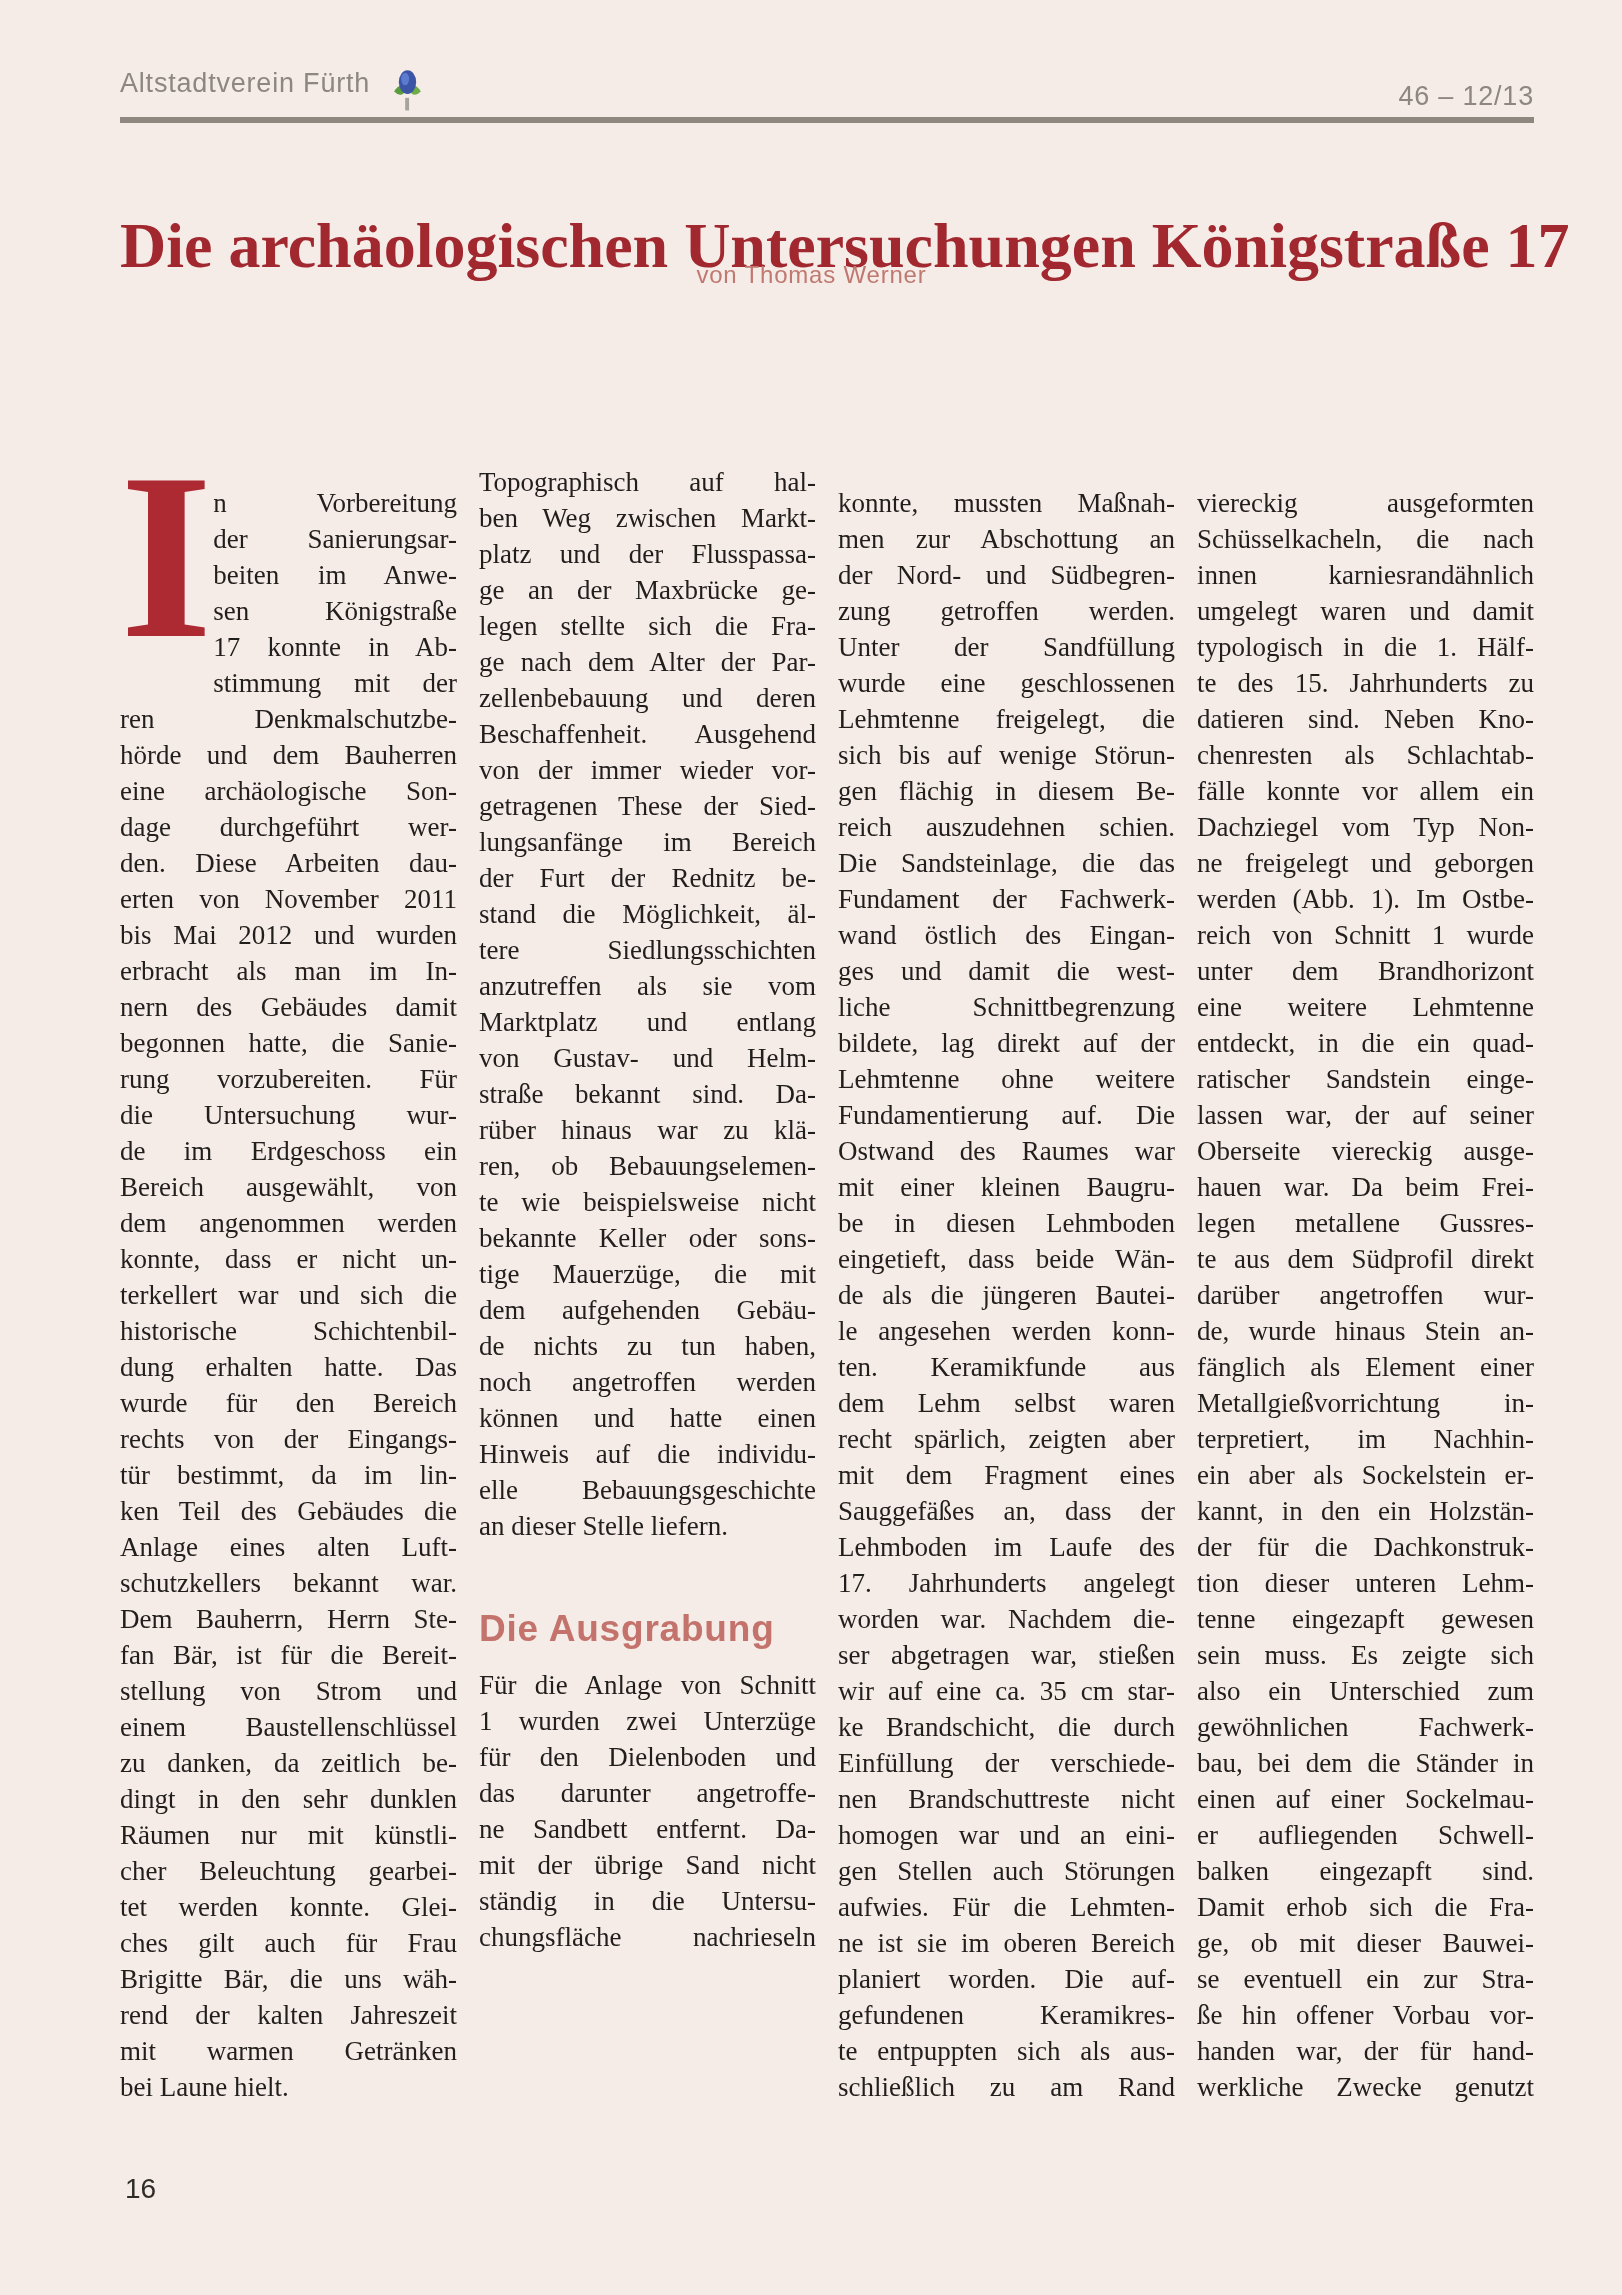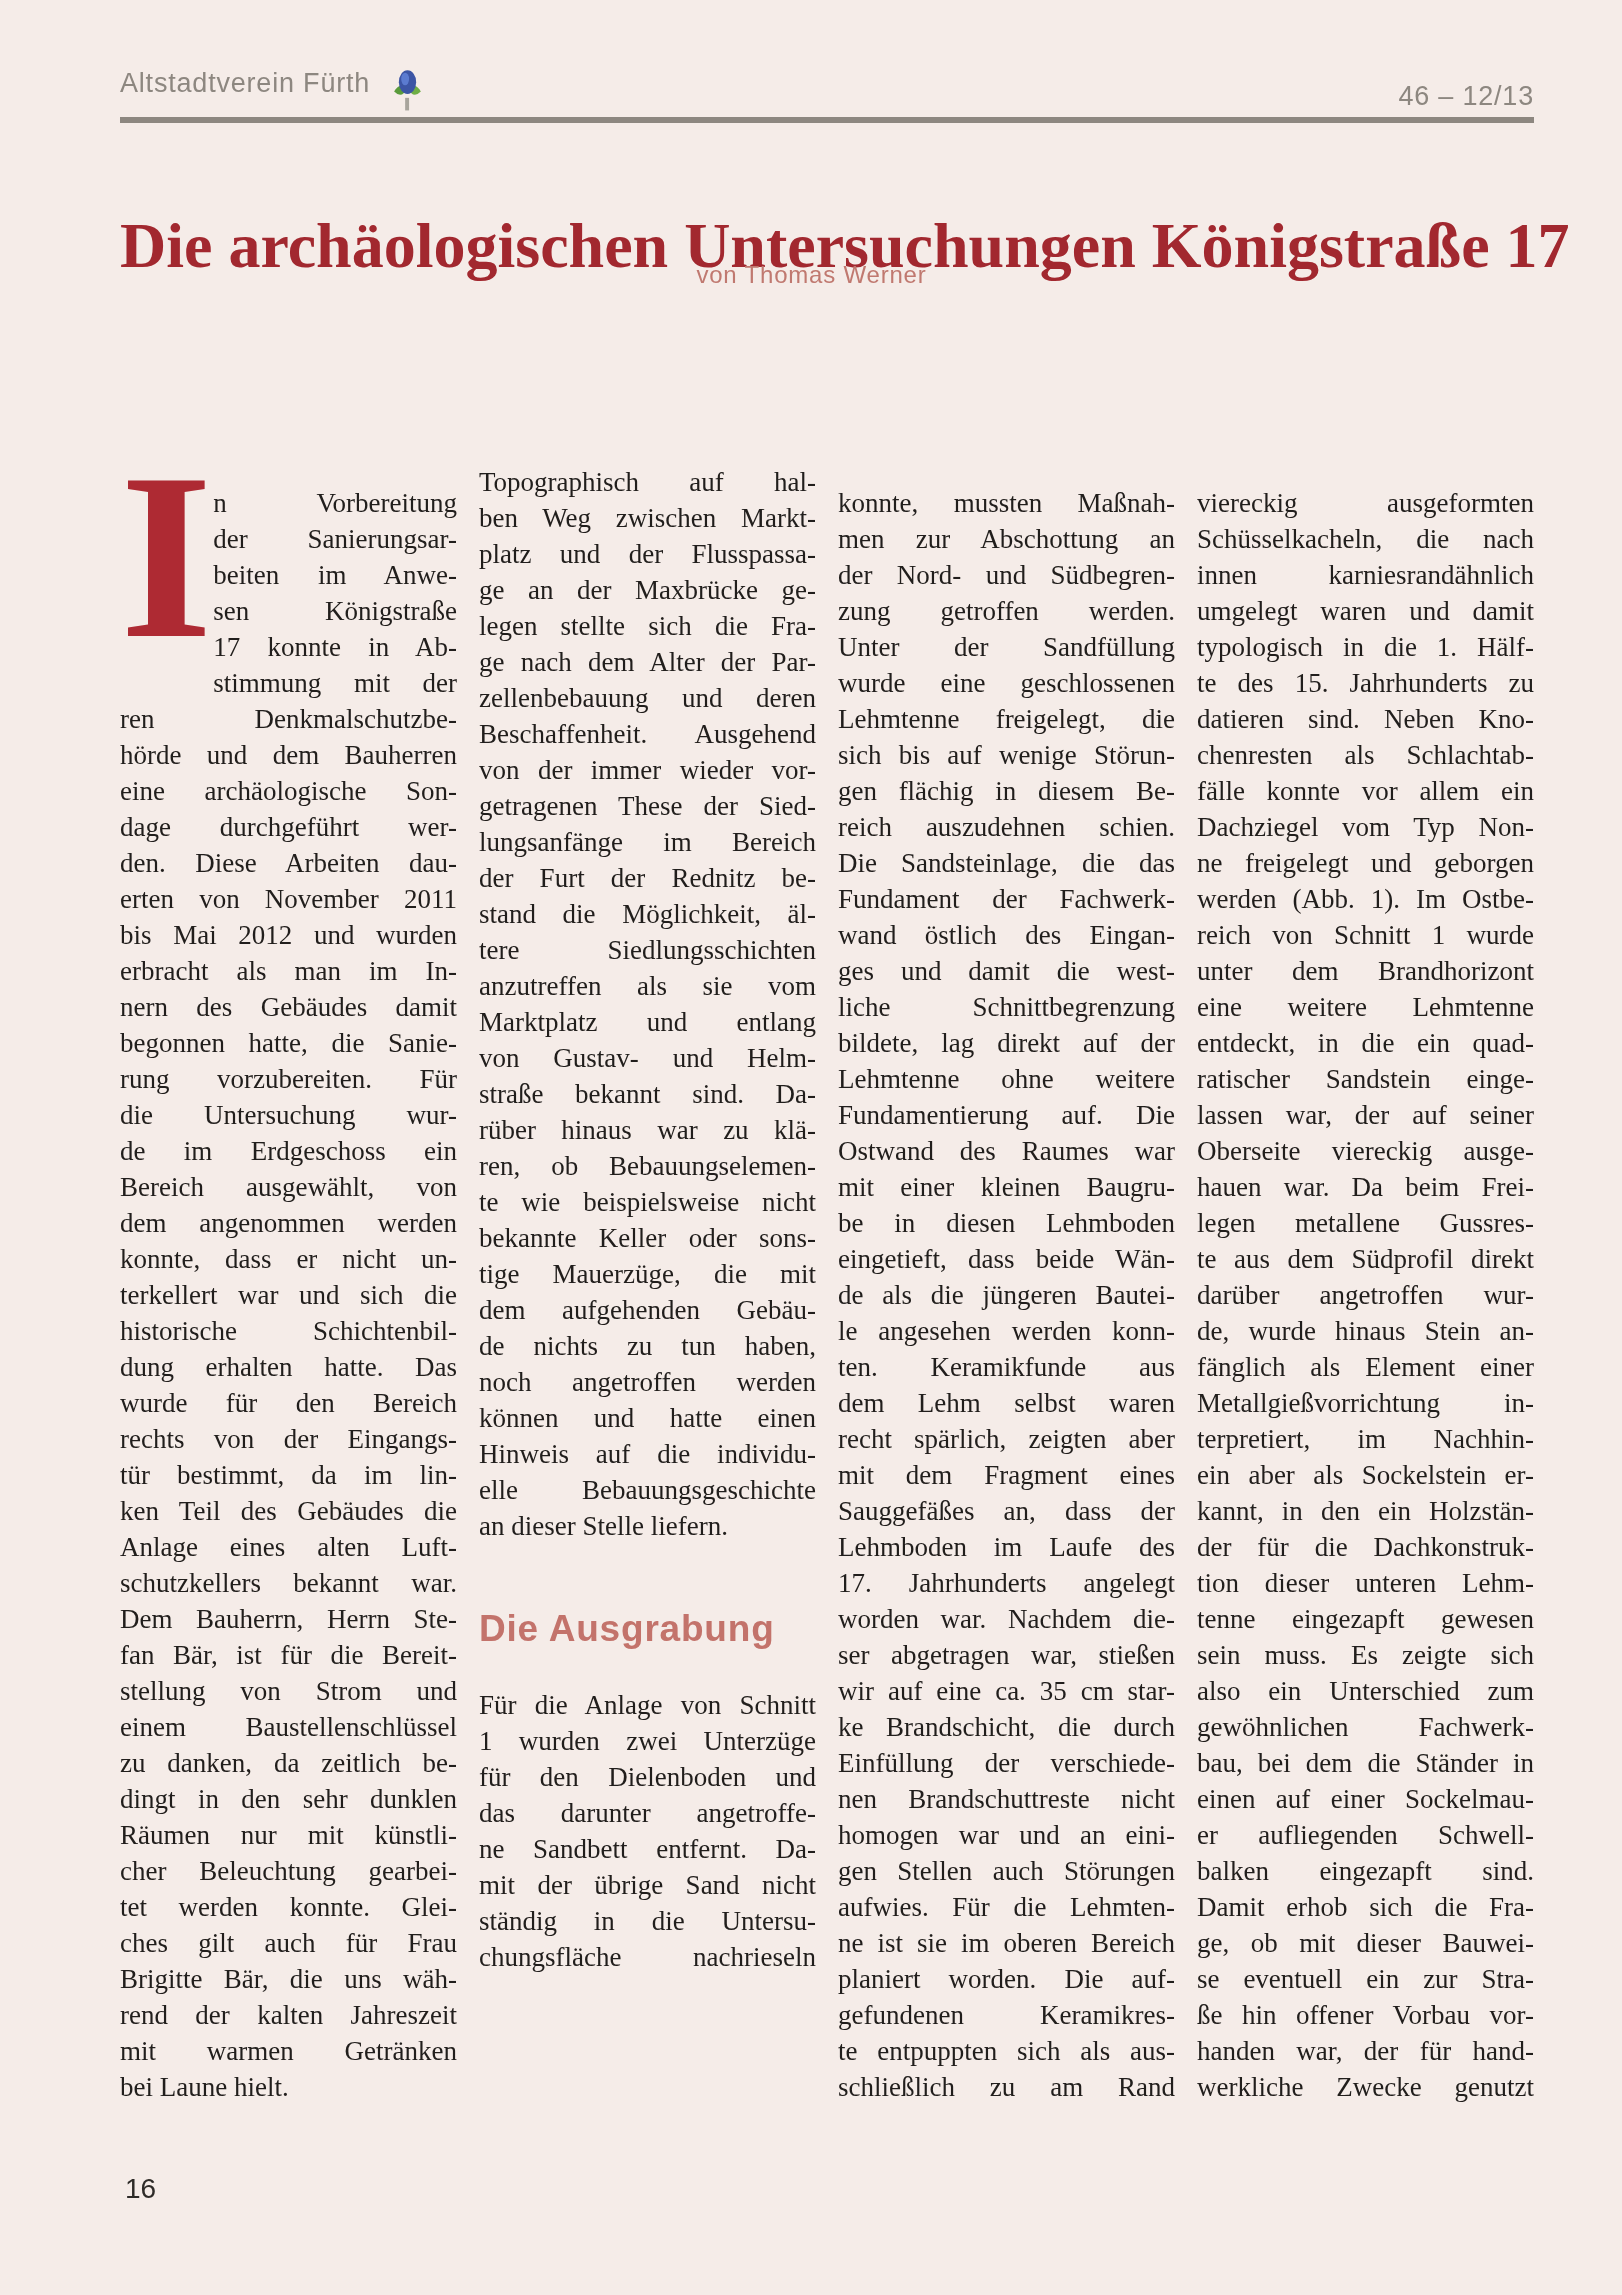--- a/index.html
+++ b/index.html
@@ -122,21 +122,21 @@
     margin: 0 0 43px 0;
     font-family: "Liberation Sans", sans-serif;
     font-weight: bold;
     font-size: 37px;
     line-height: 45px;
     letter-spacing: 0.8px;
     color: #c3736b;
   }
   .subhead.second {
     margin-top: 62px;
-    margin-bottom: 36px;
+    margin-bottom: 16px;
   }
 
   
   .page-number {
     position: absolute;
     left: 125px;
     top: 2173px;
     font-family: "Liberation Sans", sans-serif;
     font-size: 28px;
     color: #2e2b28;

